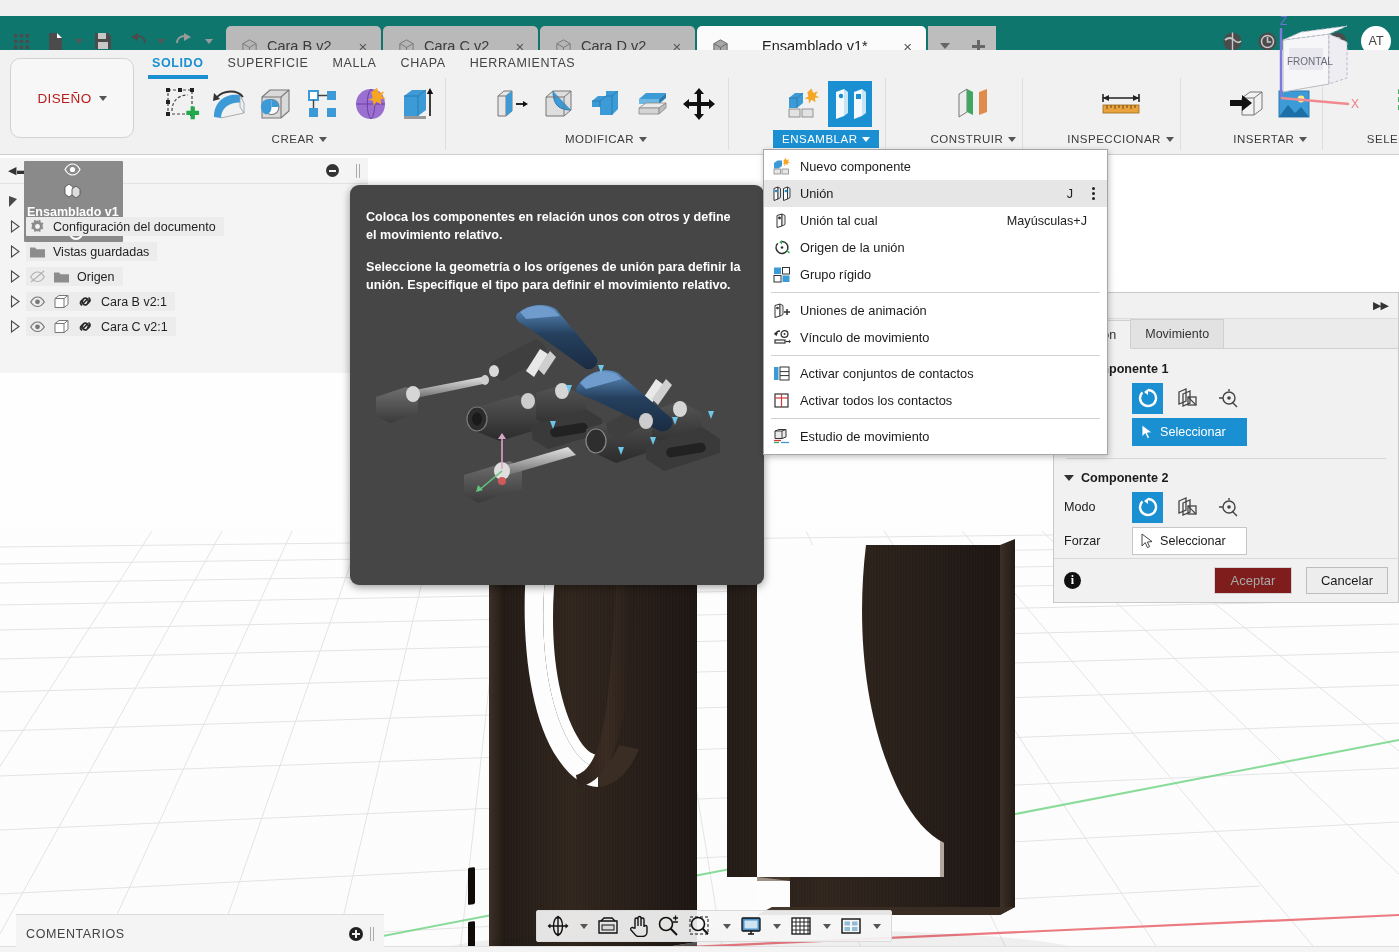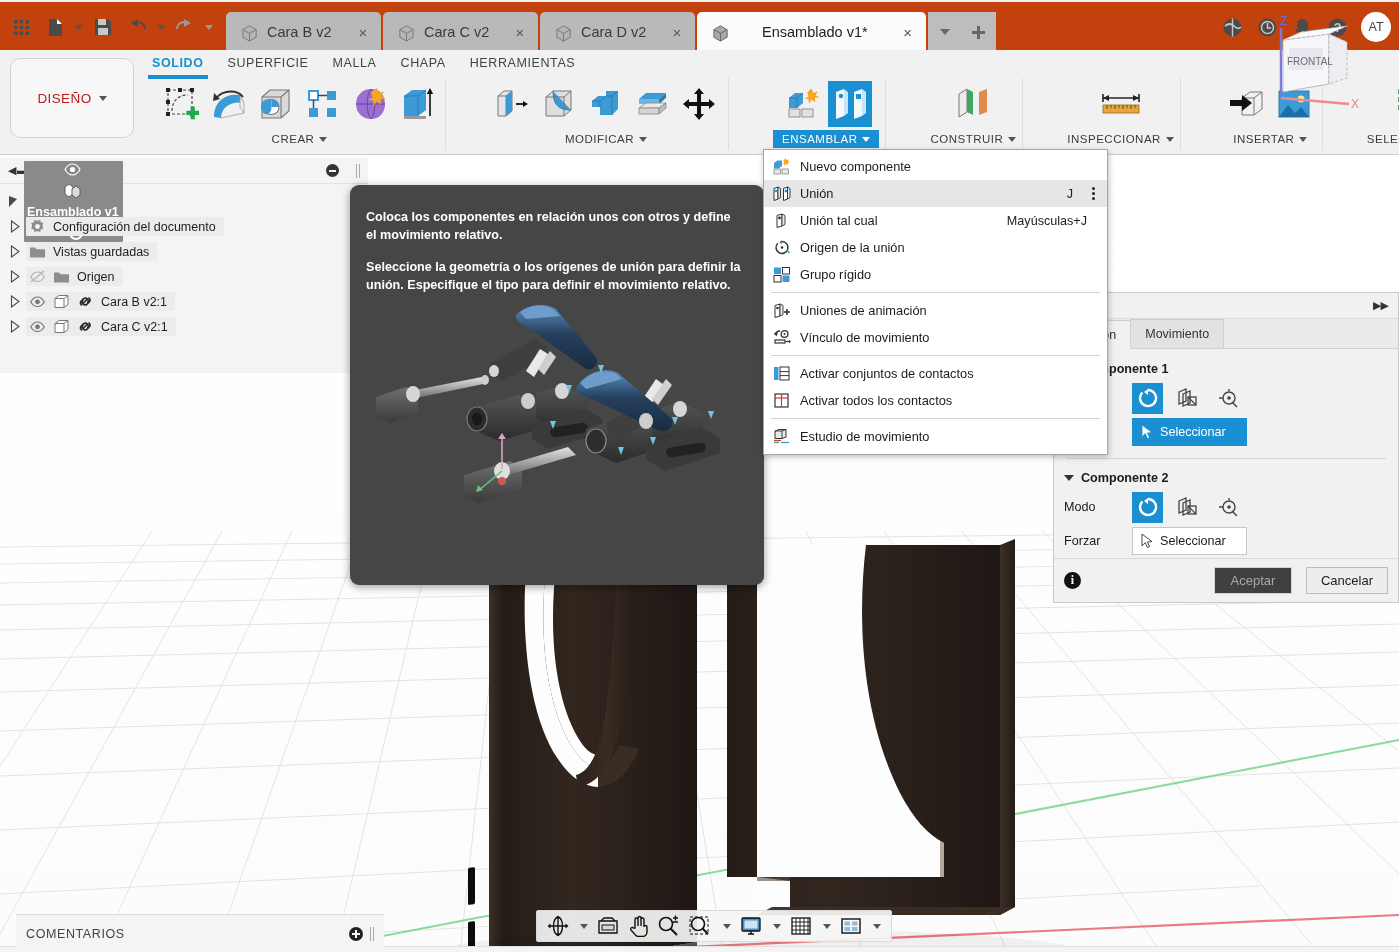--- a/index.html
+++ b/index.html
@@ -7,22 +7,22 @@
     width: 1399px; height: 952px;
     font-family: "Liberation Sans", sans-serif;
     overflow: hidden;
     background: #f0f0f0;
     -webkit-font-smoothing: antialiased;
   }
   #app { position: relative; width: 1399px; height: 952px; }
 
   
   .topbar {
-    position: absolute; top: 2px; left: 0; width: 1399px; height: 50px;
-    background: #c2410c;
+    position: absolute; top: 16px; left: 0; width: 1399px; height: 50px;
+    background: #0f766e;
     display: flex; align-items: flex-end;
   }
   .tb-left { display: flex; align-items: center; height: 50px; padding: 0 4px; }
   .tb-icobtn {
     width: 34px; height: 50px; display: flex; align-items: center; justify-content: center;
     cursor: default;
   }
   .tb-caret { width: 14px; height: 50px; display:flex; align-items:center; justify-content:center; }
   .caret-dn {
     width: 0; height: 0; border-left: 4px solid transparent; border-right: 4px solid transparent;
@@ -195,21 +195,21 @@
   .info-dot {
     width: 17px; height: 17px; border-radius: 50%; background: #111; color: #fff;
     font-size: 12px; font-weight: bold; display: flex; align-items: center; justify-content: center;
     font-family: "Liberation Serif", serif;
   }
   .btn {
     height: 27px; min-width: 78px; padding: 0 14px; font-size: 13px;
     border: 1px solid #bdbdbd; background: #ededed; color: #1b1b1b;
     display: flex; align-items: center; justify-content: center;
   }
-  .btn.disabled { color: #a8a8a8; background: #404040; border-color: #d4d4d4; }
+  .btn.disabled { color: #a8a8a8; background: #7f1d1d; border-color: #d4d4d4; }
   .btn.last { margin-left: 6px; }
   .spacer { margin-left: auto; }
 
   
   .viewcube { position: absolute; right: 38px; top: 8px; width: 110px; height: 110px; z-index: 12; }
 
   
   .comments {
     position: absolute; left: 0; bottom: 0; width: 368px; height: 38px;
     background: #f4f4f4; border-top: 1px solid #dcdcdc; z-index: 20;

